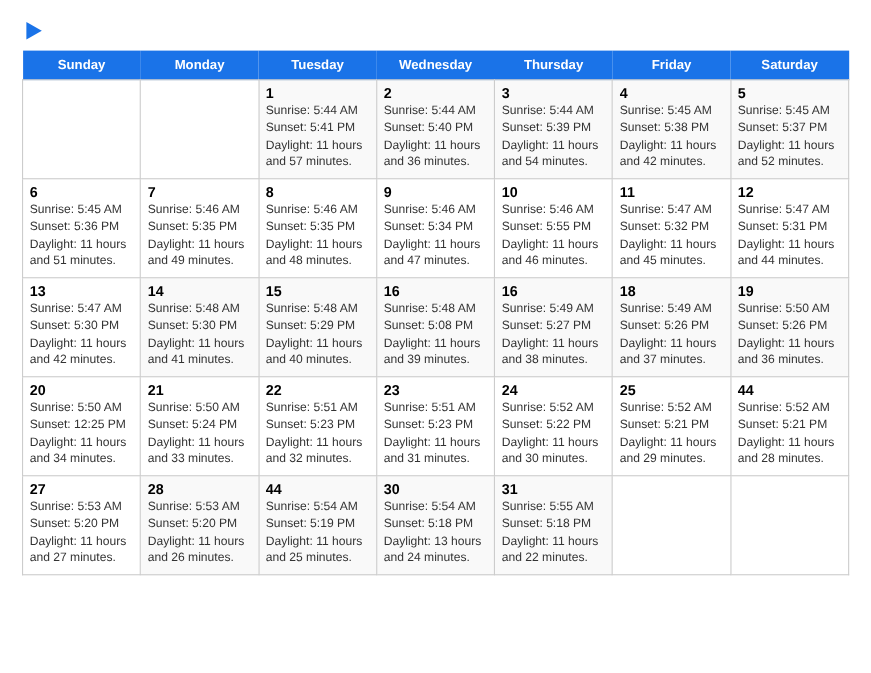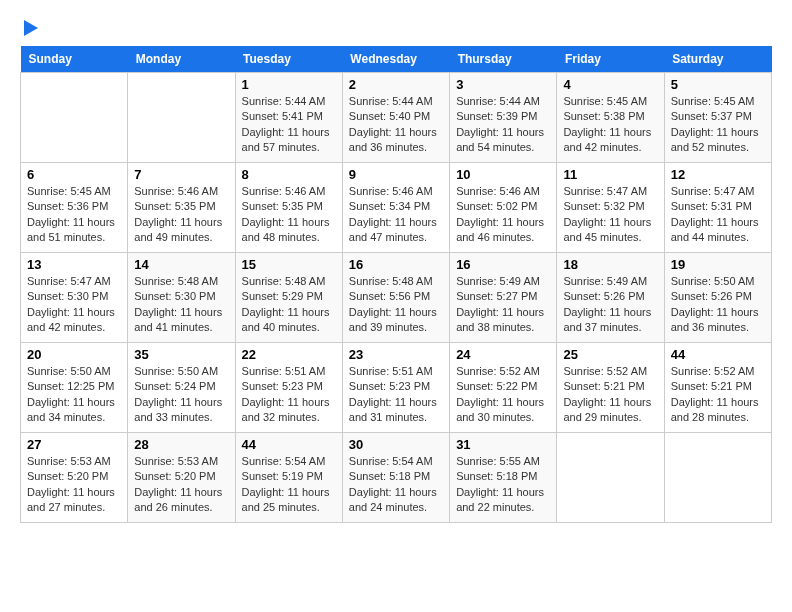--- a/index.html
+++ b/index.html
@@ -36,21 +36,21 @@
     .month-title { font-size: 36px; font-weight: bold; color: #222; }
     .location { font-size: 16px; color: #555; }
     table {
       width: 100%;
       border-collapse: collapse;
       font-size: 11px;
     }
     thead tr th {
       background-color: #1a73e8;
       color: #fff;
-      text-align: left;
+      text-align: center;
       padding: 6px 8px;
       font-size: 12px;
       font-weight: bold;
     }
     tbody tr td {
       border: 1px solid #ccc;
       vertical-align: top;
       padding: 4px 6px;
       width: 14.28%;
       min-height: 80px;
@@ -172,21 +172,21 @@
           <div class="cell-content">
             <div>Sunrise: 5:46 AM</div>
             <div>Sunset: 5:34 PM</div>
             <div>Daylight: 11 hours and 47 minutes.</div>
           </div>
         </td>
         <td>
           <span class="day-number">10</span>
           <div class="cell-content">
             <div>Sunrise: 5:46 AM</div>
-            <div>Sunset: 5:02 PM</div>
+            <div>Sunset: 5:55 PM</div>
             <div>Daylight: 11 hours and 46 minutes.</div>
           </div>
         </td>
         <td>
           <span class="day-number">11</span>
           <div class="cell-content">
             <div>Sunrise: 5:47 AM</div>
             <div>Sunset: 5:32 PM</div>
             <div>Daylight: 11 hours and 45 minutes.</div>
           </div>
@@ -222,21 +222,21 @@
           <div class="cell-content">
             <div>Sunrise: 5:48 AM</div>
             <div>Sunset: 5:29 PM</div>
             <div>Daylight: 11 hours and 40 minutes.</div>
           </div>
         </td>
         <td>
           <span class="day-number">16</span>
           <div class="cell-content">
             <div>Sunrise: 5:48 AM</div>
-            <div>Sunset: 5:56 PM</div>
+            <div>Sunset: 5:08 PM</div>
             <div>Daylight: 11 hours and 39 minutes.</div>
           </div>
         </td>
         <td>
           <span class="day-number">16</span>
           <div class="cell-content">
             <div>Sunrise: 5:49 AM</div>
             <div>Sunset: 5:27 PM</div>
             <div>Daylight: 11 hours and 38 minutes.</div>
           </div>
@@ -261,21 +261,21 @@
       <tr>
         <td>
           <span class="day-number">20</span>
           <div class="cell-content">
             <div>Sunrise: 5:50 AM</div>
             <div>Sunset: 12:25 PM</div>
             <div>Daylight: 11 hours and 34 minutes.</div>
           </div>
         </td>
         <td>
-          <span class="day-number">35</span>
+          <span class="day-number">21</span>
           <div class="cell-content">
             <div>Sunrise: 5:50 AM</div>
             <div>Sunset: 5:24 PM</div>
             <div>Daylight: 11 hours and 33 minutes.</div>
           </div>
         </td>
         <td>
           <span class="day-number">22</span>
           <div class="cell-content">
             <div>Sunrise: 5:51 AM</div>
@@ -339,21 +339,21 @@
             <div>Sunrise: 5:54 AM</div>
             <div>Sunset: 5:19 PM</div>
             <div>Daylight: 11 hours and 25 minutes.</div>
           </div>
         </td>
         <td>
           <span class="day-number">30</span>
           <div class="cell-content">
             <div>Sunrise: 5:54 AM</div>
             <div>Sunset: 5:18 PM</div>
-            <div>Daylight: 11 hours and 24 minutes.</div>
+            <div>Daylight: 13 hours and 24 minutes.</div>
           </div>
         </td>
         <td>
           <span class="day-number">31</span>
           <div class="cell-content">
             <div>Sunrise: 5:55 AM</div>
             <div>Sunset: 5:18 PM</div>
             <div>Daylight: 11 hours and 22 minutes.</div>
           </div>
         </td>

